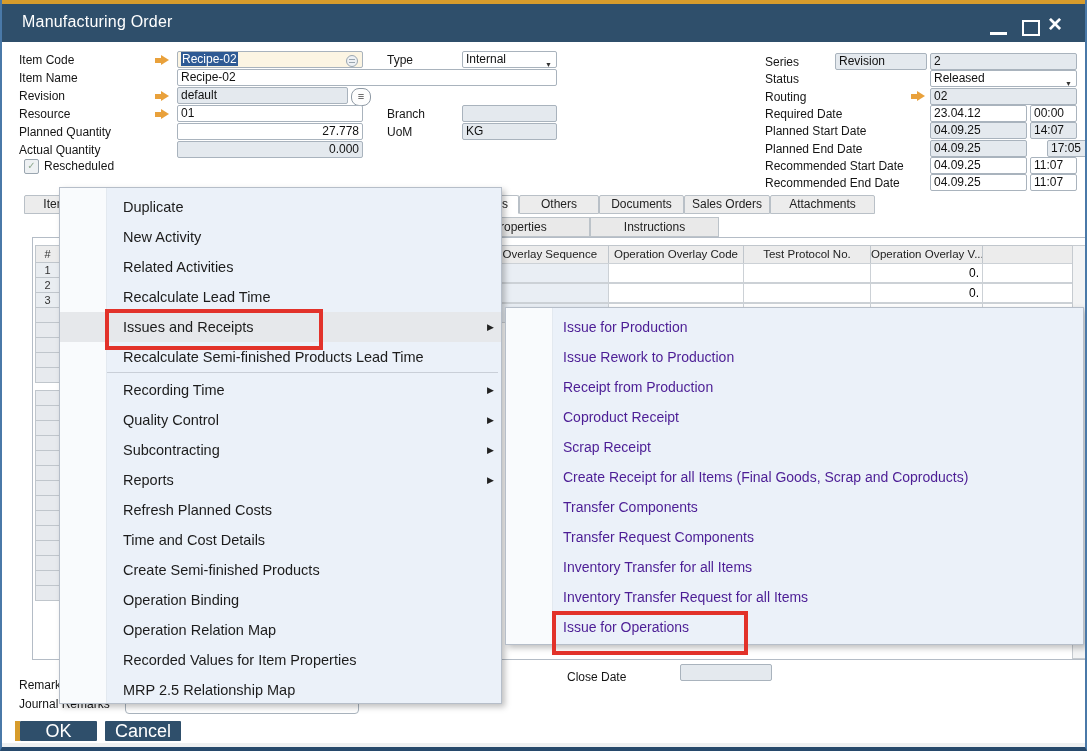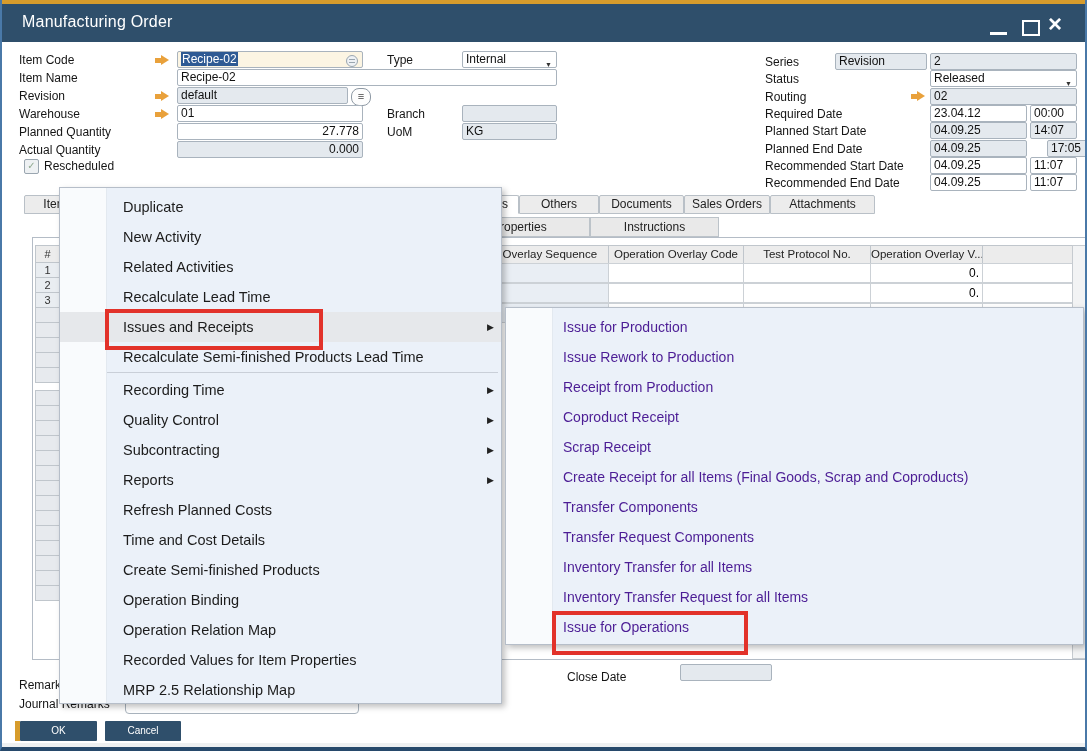--- a/index.html
+++ b/index.html
@@ -60,21 +60,21 @@
   .menu-sep{position:absolute;left:47px;right:3px;height:1px;background:#c9cfd8;}
 
   .submenu{position:absolute;left:503px;top:307px;width:579px;height:338px;background:#ebf1f9;border:1px solid #b6bec9;
         box-sizing:border-box;box-shadow:3px 3px 6px rgba(0,0,0,.25);z-index:11;}
   .submenu .gutter{position:absolute;left:0;top:0;width:46px;height:100%;background:#f9fbfd;border-right:1px solid #e3e9f0;}
   .smi{position:absolute;left:0;width:100%;height:30px;font-size:14px;color:#4c1d95;line-height:30px;white-space:nowrap;}
   .smi .mi-label{position:absolute;left:57px;}
 
   .redbox{position:absolute;border:4px solid #e2322a;z-index:30;background:transparent;}
 
-  .btn{position:absolute;top:721px;height:20px;background:#2f4f6b;color:#fff;font-size:10px;text-align:center;line-height:20px;border-radius:1px;}
+  .btn{position:absolute;top:721px;height:20px;background:#2f4f6b;color:#fff;font-size:18px;text-align:center;line-height:20px;border-radius:1px;}
   .btn-stripe{position:absolute;left:13px;top:721px;width:5px;height:20px;background:#d79c2c;}
   .statusbar{position:absolute;left:0;top:743px;width:100%;height:5px;background:#eef0f1;}
   .jr-field{position:absolute;left:123px;top:699px;width:234px;height:15px;background:#fff;border:1px solid #a9b3bd;border-radius:4px;box-sizing:border-box;}
 </style>
 </head>
 <body>
 
 <div class="window">
   <div class="accent-stripe"></div>
   <div class="titlebar">
@@ -96,21 +96,21 @@
     <span>Recipe-02</span>
   </div>
 
   <div class="lbl" style="left:17px;top:89px;">Revision</div>
   <span class="linkarrow" style="left:152px;top:91px;"></span>
   <div class="fld gray" style="left:175px;top:87px;width:171px;">
     <span>default</span>
   </div>
   <div class="listbtn" style="left:349px;top:88px;">≡</div>
 
-  <div class="lbl" style="left:17px;top:107px;">Warehouse</div>
+  <div class="lbl" style="left:17px;top:107px;">Resource</div>
   <span class="linkarrow" style="left:152px;top:109px;"></span>
   <div class="fld" style="left:175px;top:105px;width:186px;">
     <span>01</span>
   </div>
 
   <div class="lbl" style="left:17px;top:125px;">Planned Quantity</div>
   <div class="fld num" style="left:175px;top:123px;width:186px;">27.778</div>
 
   <div class="lbl" style="left:17px;top:143px;">Actual Quantity</div>
   <div class="fld gray num" style="left:175px;top:141px;width:186px;">0.000</div>

